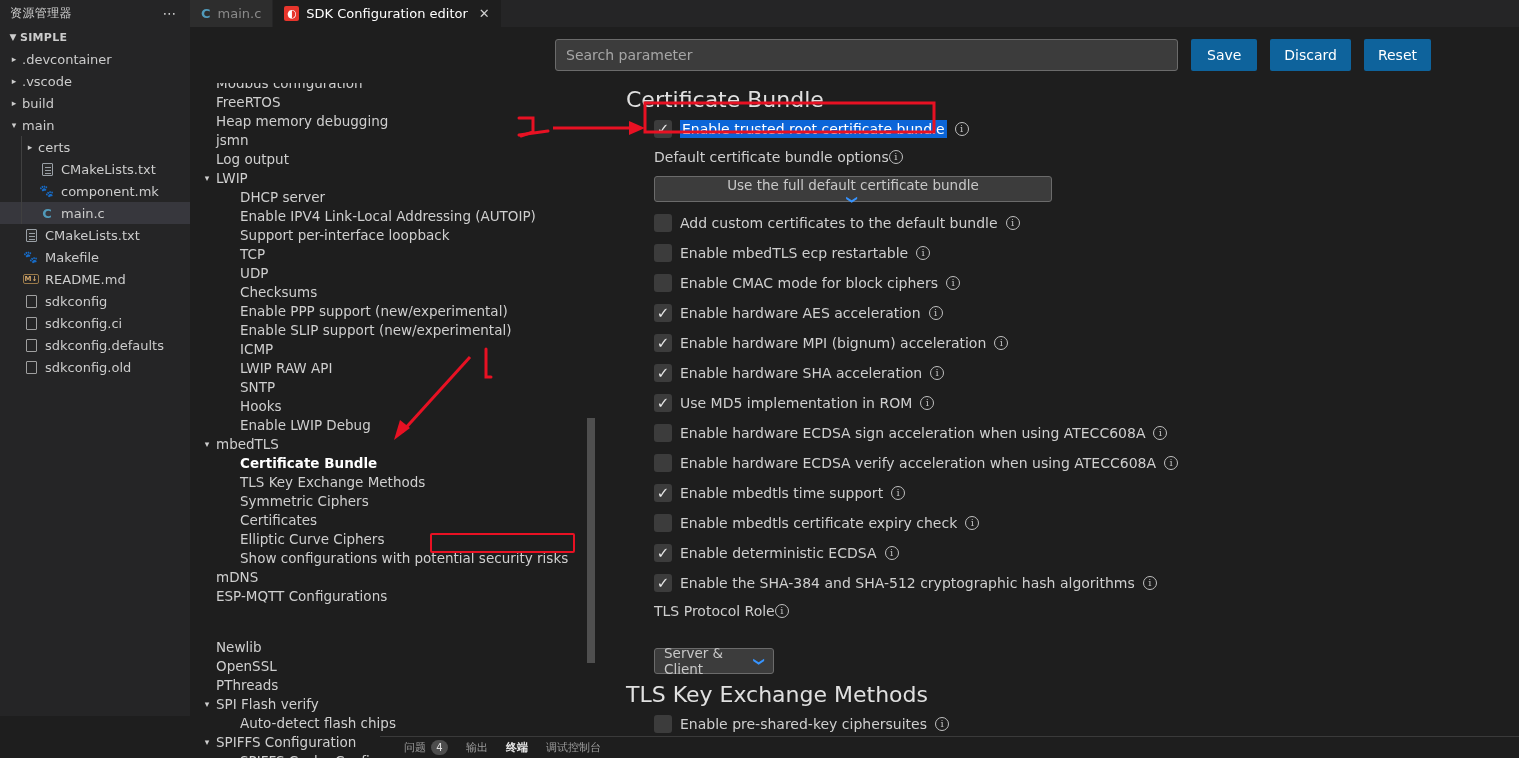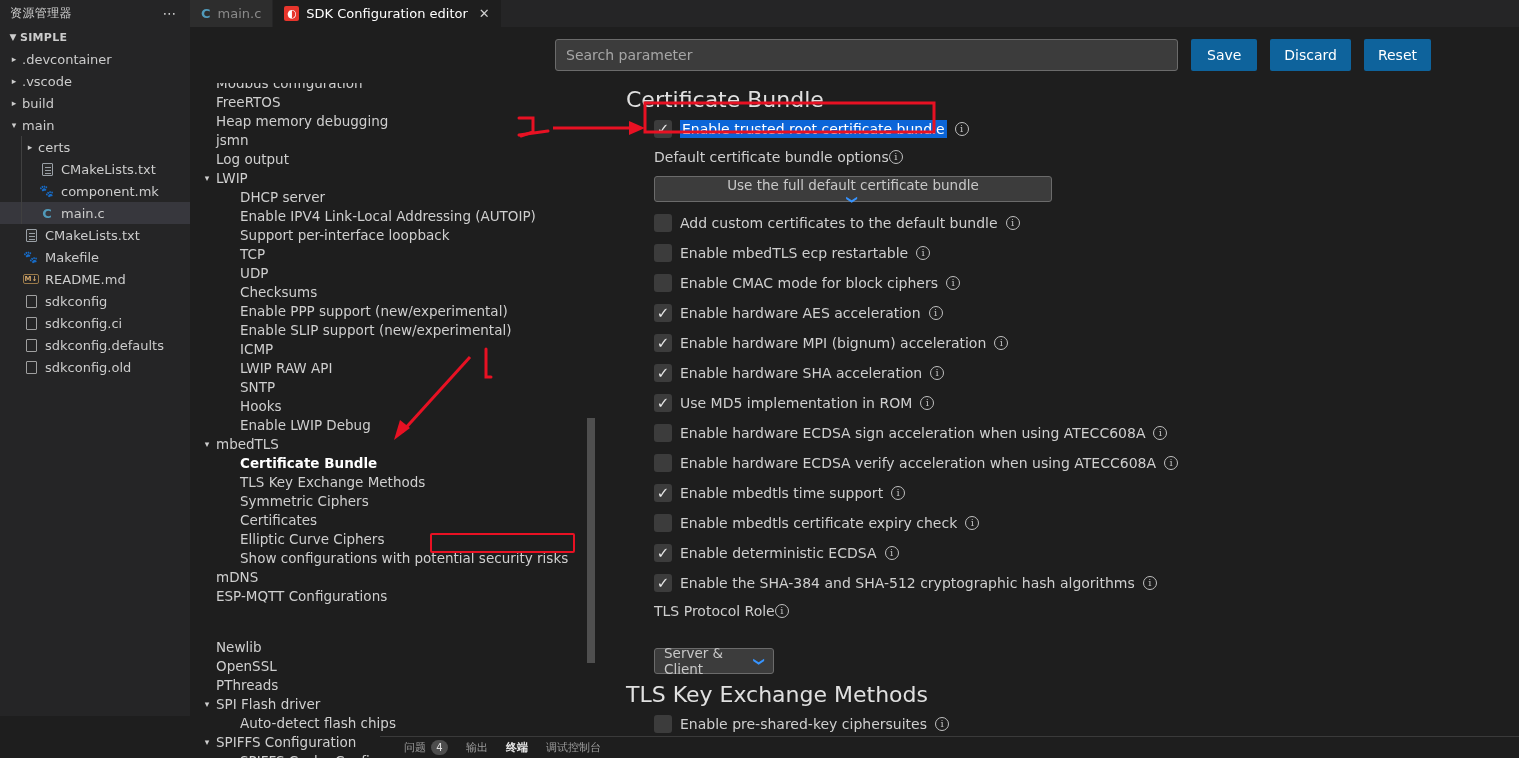--- a/index.html
+++ b/index.html
@@ -412,21 +412,21 @@
               <span>Newlib</span>
             </div>
             <div class="navrow" style="padding-left: 26px;">
               <span>OpenSSL</span>
             </div>
             <div class="navrow" style="padding-left: 26px;">
               <span>PThreads</span>
             </div>
             <div class="navrow" style="padding-left: 8px;">
               <span class="ntwisty">▾</span>
-              <span>SPI Flash driver</span>
+              <span>SPI Flash verify</span>
             </div>
             <div class="navrow" style="padding-left: 50px;">
               <span>Auto-detect flash chips</span>
             </div>
             <div class="navrow" style="padding-left: 8px;">
               <span class="ntwisty">▾</span>
               <span>SPIFFS Configuration</span>
             </div>
             <div class="navrow" style="padding-left: 50px;">
               <span>SPIFFS Cache Configuration</span>

